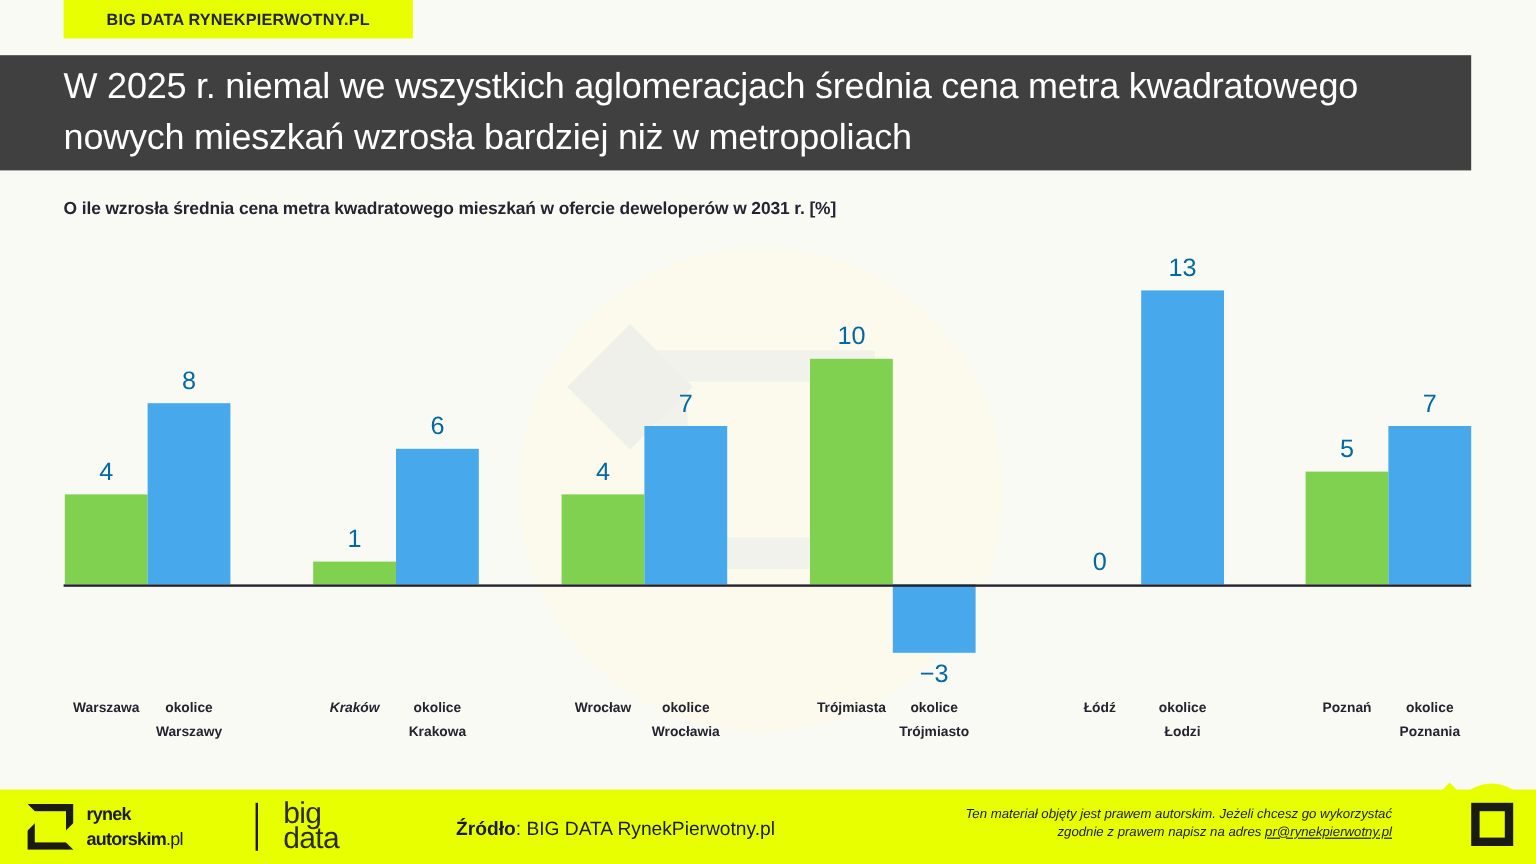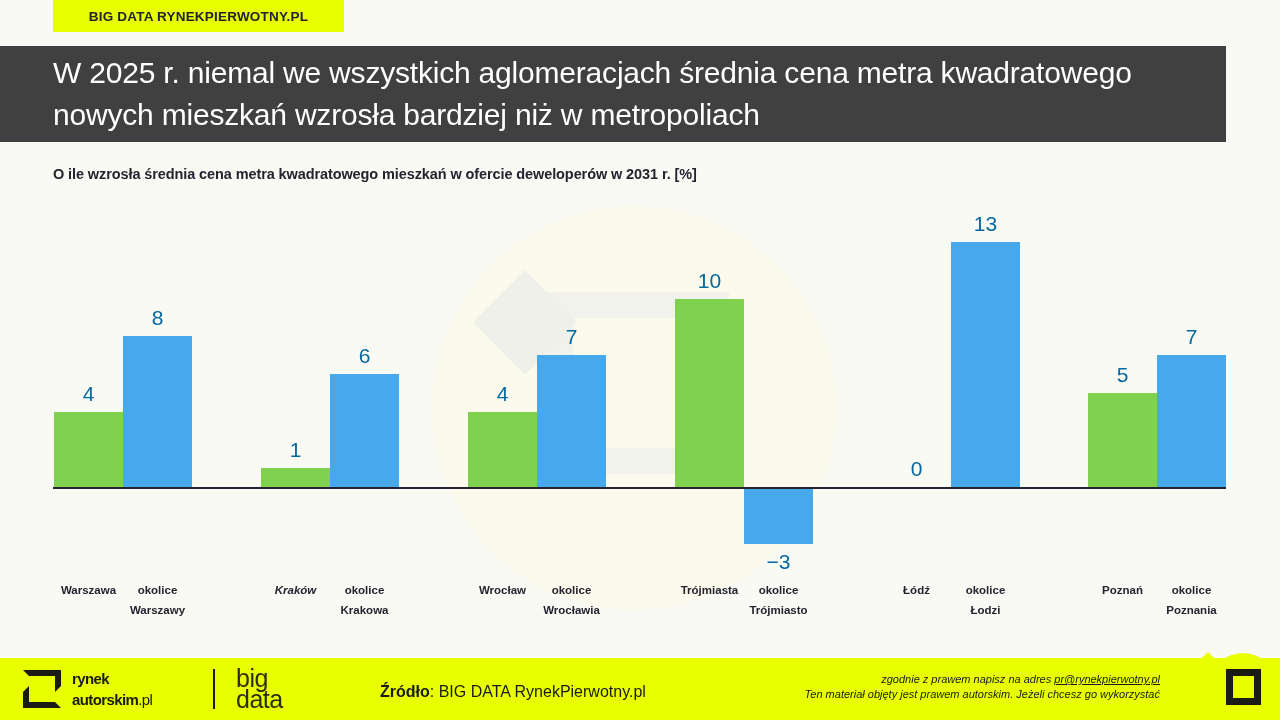--- a/index.html
+++ b/index.html
@@ -232,21 +232,21 @@
     <div>big</div>
     <div>data</div>
   </div>
 </div>
 
 <div class="source">
   <b>Źródło</b><span>: </span><span>BIG DATA RynekPierwotny.pl</span>
 </div>
 
 <div class="copyright">
+  <div>Ten materiał objęty jest prawem autorskim. Jeżeli chcesz go wykorzystać</div>
   <div><span>zgodnie z prawem napisz na adres </span><a href="#">pr@rynekpierwotny.pl</a></div>
-  <div>Ten materiał objęty jest prawem autorskim. Jeżeli chcesz go wykorzystać</div>
 </div>
 
 <div class="badge">
   <div class="outer"></div>
     <div class="notch"></div>
     <div class="notch2"></div>
 </div>
 
 </body></html>

